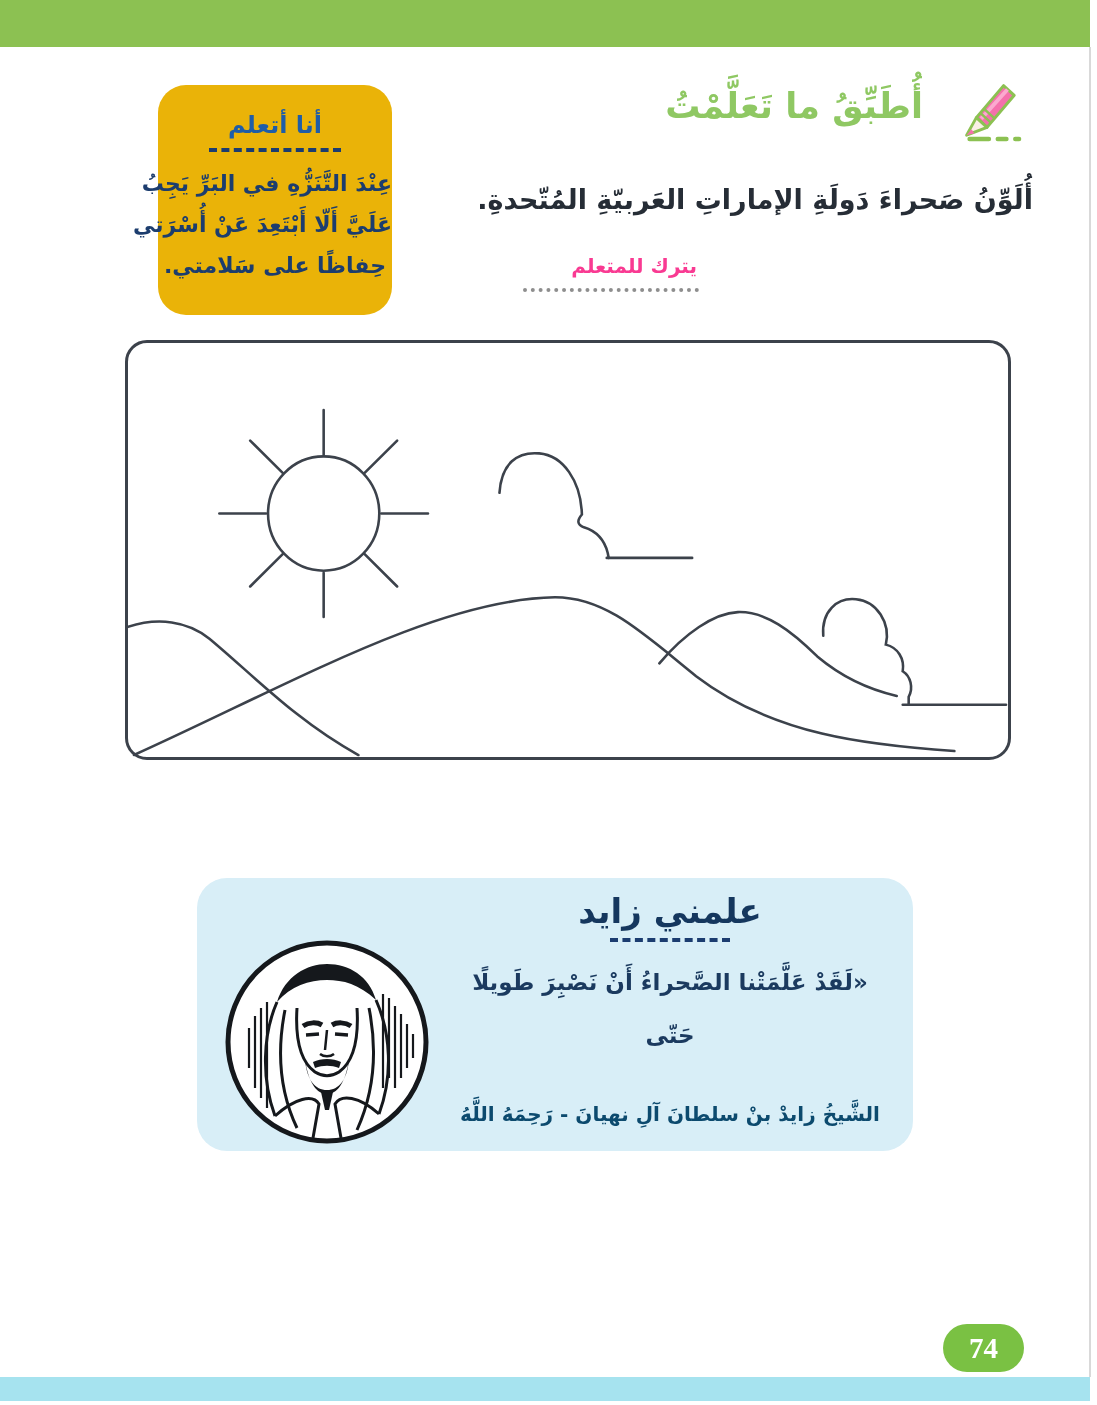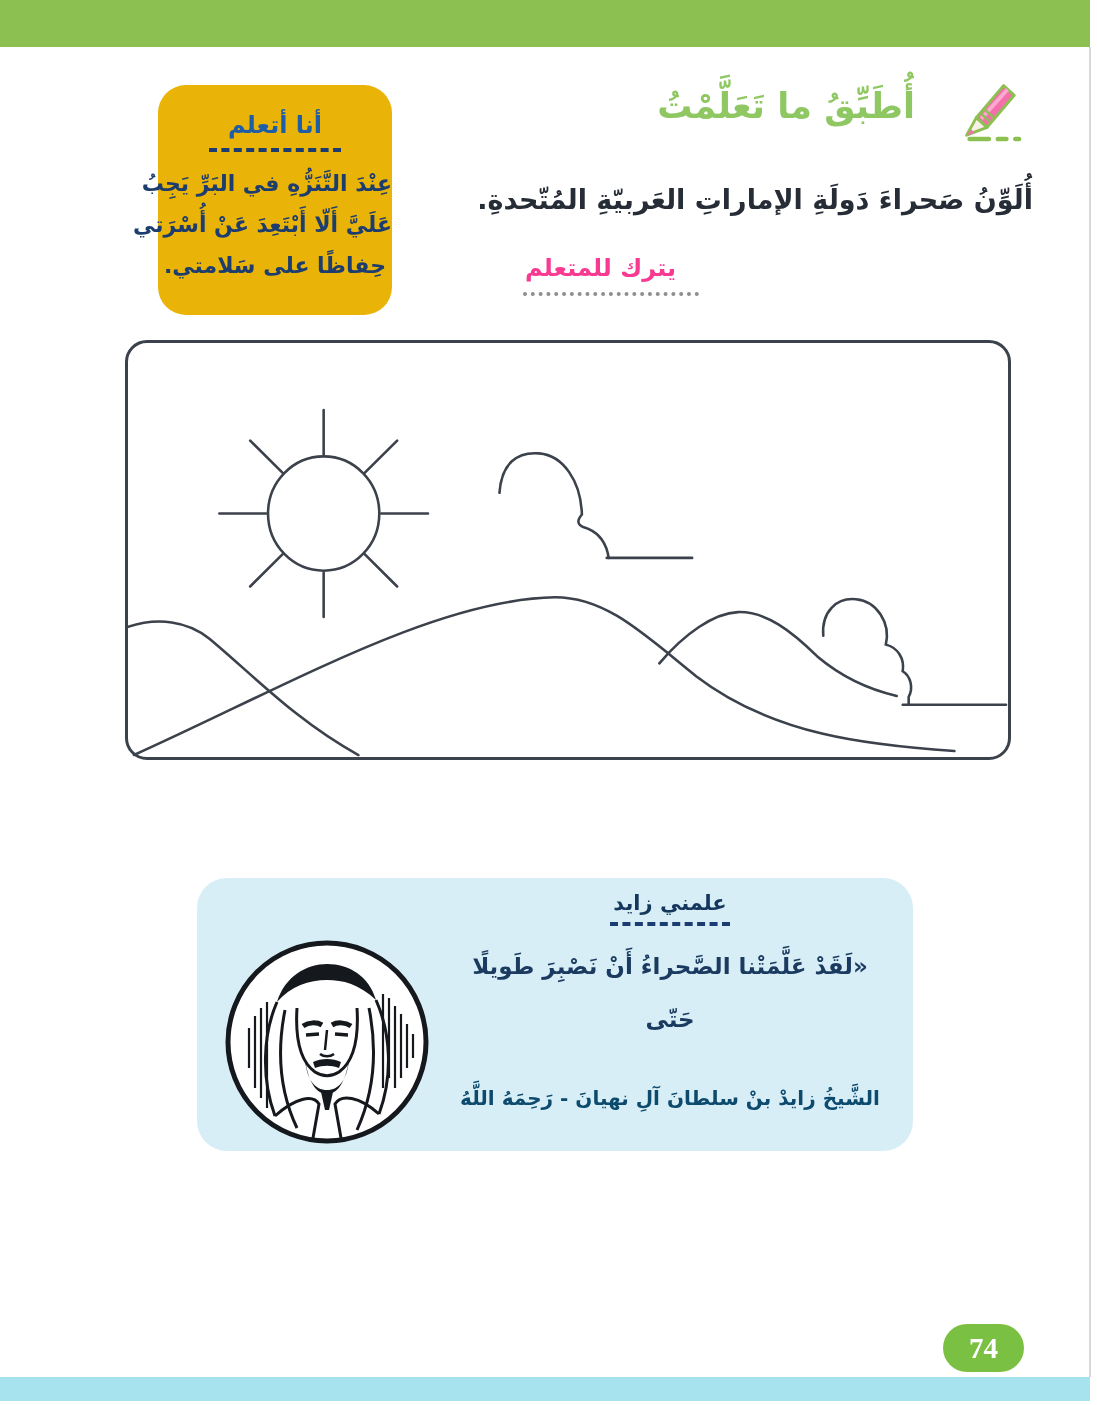--- a/index.html
+++ b/index.html
@@ -5,49 +5,49 @@
   * { box-sizing: border-box; margin: 0; padding: 0; }
   html,body { background:#fff; }
   body { font-family: "DejaVu Sans", sans-serif; }
   .page { position: relative; width: 1097px; height: 1405px; background: #fff; overflow: hidden; direction: rtl; }
 
   .top-bar { position: absolute; left: 0; top: 0; width: 1090px; height: 47px; background: #8CC152; }
   .right-edge { position: absolute; left: auto; right: 6px; top: 47px; height: 1330px; width: 2px; background: #D9D9D9; }
   .bottom-strip { position: absolute; left: 0; top: 1377px; width: 1090px; height: 24px; background: #A6E3EF; }
 
   
-  .header { position: absolute; top: 68px; right: 74px; display: flex; align-items: center; gap: 38px; direction: rtl; }
+  .header { position: absolute; top: 68px; right: 74px; display: flex; align-items: center; gap: 30px; direction: rtl; }
   .pencil-wrap { width: 70px; height: 76px; flex: 0 0 auto; }
   .header-title { color: #8FC863; font-size: 35px; font-weight: bold; line-height: 72px; white-space: nowrap; }
 
   
   .learn-box { position: absolute; left: 158px; top: 85px; width: 234px; height: 230px; background: #eab308; border-radius: 28px; text-align: center; }
   .learn-title { margin-top: 26px; color: #1E5DA8; font-size: 24px; font-weight: bold; }
   .dashes { border-bottom: 4px dashed #1B3C70; margin: 9px auto 0; }
   .learn-dashes { width: 132px; }
   .learn-lines { margin-top: 11px; }
   .learn-line { color: #1C3D6E; font-size: 22px; font-weight: bold; line-height: 41px; white-space: nowrap; }
 
   
   .instruction { position: absolute; top: 184px; right: 64px; color: #262D36; font-size: 27px; font-weight: bold; white-space: nowrap; text-align: center; }
-  .answer-hint { position: absolute; left: 523px; top: 254px; direction: rtl; text-align: left;
-                 color: #F93A92; font-size: 24px; font-weight: bold; padding: 0 2px 10px 2px;
+  .answer-hint { position: absolute; left: 523px; top: 254px; direction: rtl; text-align: right;
+                 color: #F93A92; font-size: 20px; font-weight: bold; padding: 0 2px 10px 2px;
                  border-bottom: 4px dotted #8E8E8E; min-width: 176px; }
 
   
   .drawing-box { position: absolute; left: 125px; top: 340px; width: 886px; height: 420px;
                  border: 3px solid #3C424B; border-radius: 22px; background: #fff; }
   .drawing-box svg { position: absolute; inset: 0; width: 100%; height: 100%; }
   .scene { stroke: #3C424B; stroke-width: 2.6; fill: none; stroke-linecap: round; }
 
   
   .zayed-box { position: absolute; left: 197px; top: 878px; width: 716px; height: 273px; background: #D8EEF7; border-radius: 30px; }
   .portrait { position: absolute; left: 26px; top: 60px; width: 208px; height: 208px; }
   .zayed-content { position: absolute; left: 250px; top: 13px; width: 446px; text-align: center; direction: rtl; }
-  .zayed-title { color: #15375E; font-size: 21px; font-weight: bold; }
+  .zayed-title { color: #15375E; font-size: 34px; font-weight: bold; }
   .zayed-dashes { width: 120px; margin-top: 7px; }
   .quote { margin-top: 14px; color: #1B3A5F; font-size: 23px; font-weight: bold; line-height: 53px; }
   .attribution { margin-top: 40px; color: #0c4a6e; font-size: 20px; font-weight: bold; white-space: nowrap; }
 
   
   .page-badge { position: absolute; left: 943px; top: 1324px; width: 81px; height: 48px; background: #7AC143;
                 border-radius: 24px; color: #fff; font-size: 29px; font-weight: bold;
                 display: flex; align-items: center; justify-content: center; font-family: Liberation Serif, serif; }
 </style>
 </head>

